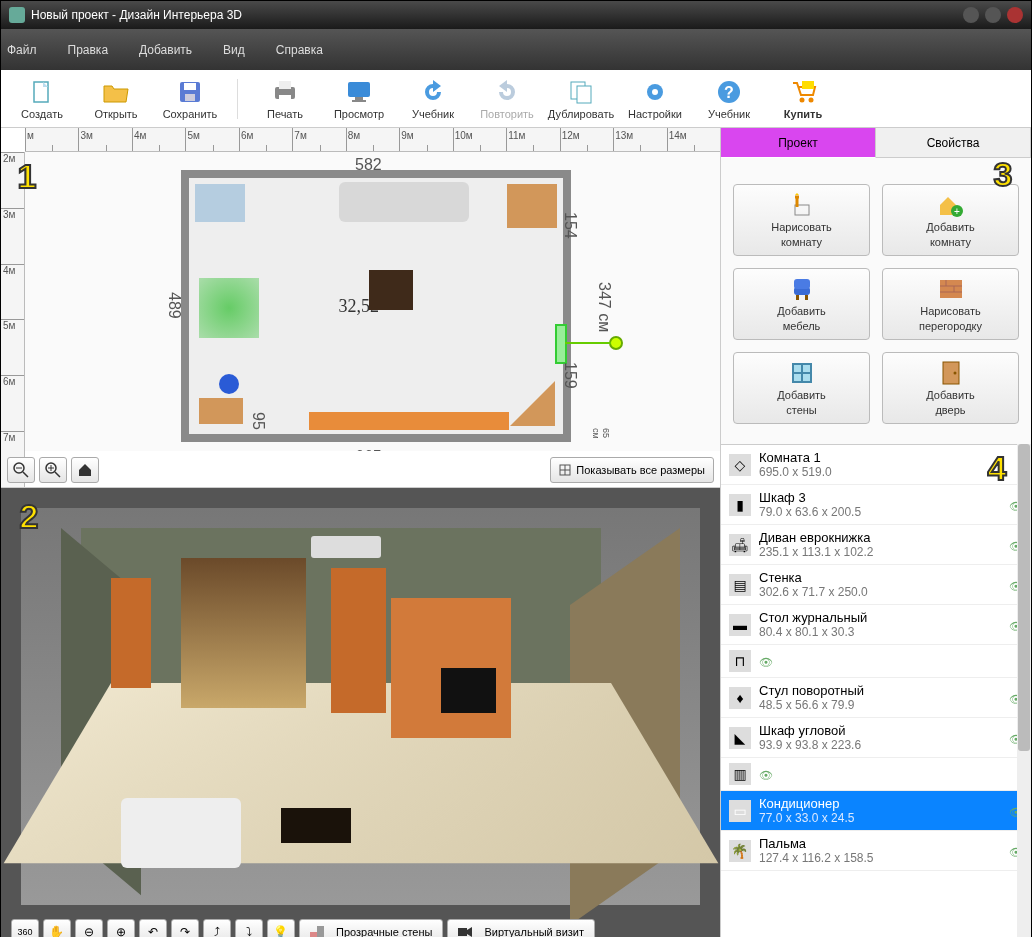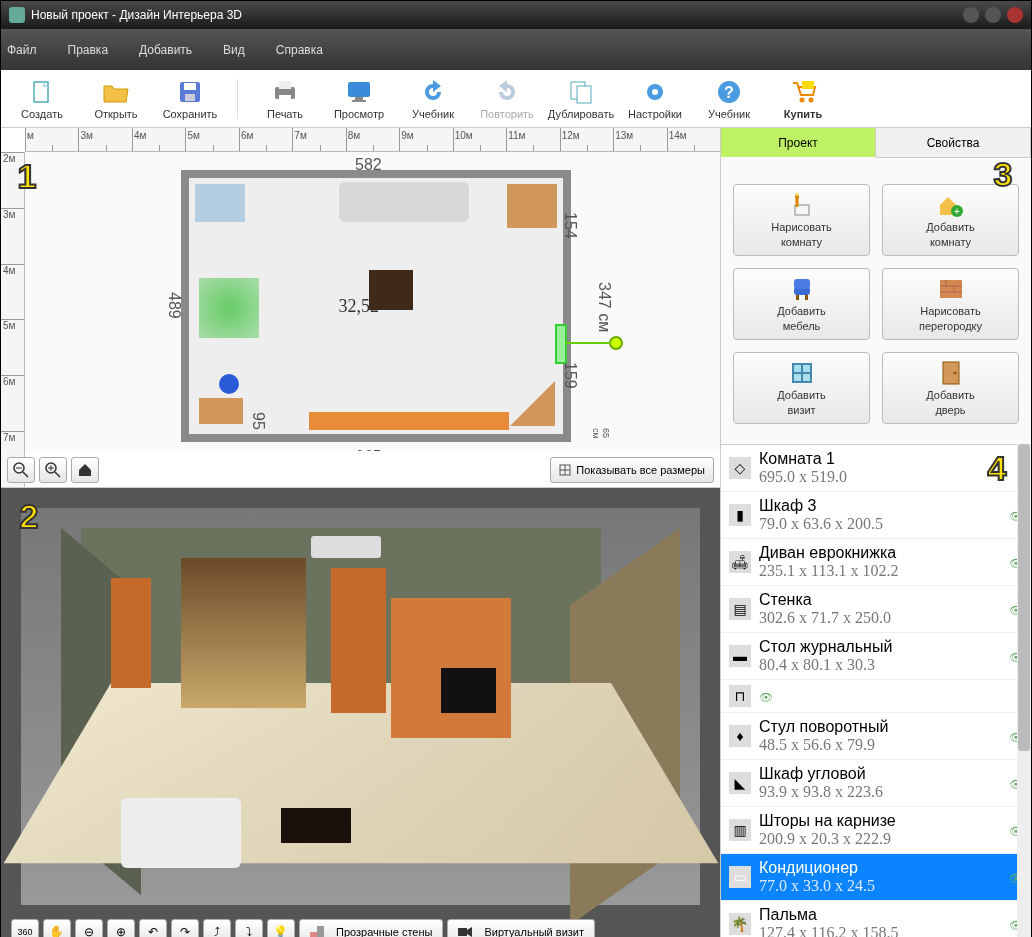--- a/index.html
+++ b/index.html
@@ -38,33 +38,33 @@
 .plan-right-ctrl { position:absolute; bottom:4px; right:6px; height:26px; border:1px solid #aaa; background:linear-gradient(#fff,#e5e5e5); border-radius:3px; display:flex; align-items:center; font-size:11px; padding:0 8px; gap:5px; }
 
 .view3d { flex:1; position:relative; background:#555; overflow:hidden; }
 .scene { position:absolute; inset:20px 20px 50px 20px; background:linear-gradient(#777,#999); }
 .ctrl3d { position:absolute; bottom:10px; left:10px; display:flex; gap:4px; align-items:center; }
 .ctrl3d .pbtn { width:28px; height:26px; border:1px solid #aaa; background:linear-gradient(#fff,#e5e5e5); border-radius:3px; display:flex; align-items:center; justify-content:center; font-size:12px; }
 .ctrl3d .lbtn { height:26px; border:1px solid #aaa; background:linear-gradient(#fff,#e5e5e5); border-radius:3px; display:flex; align-items:center; font-size:11px; padding:0 10px; gap:12px; }
 
 .tabs { display:flex; height:30px; border-bottom:1px solid #ccc; background:#f0f0f0; }
 .tab { flex:1; display:flex; align-items:center; justify-content:center; font-size:12px; border-right:1px solid #ccc; }
-.tab.active { background:#bef264; border-bottom:1px solid #fff; margin-bottom:-1px; }
+.tab.active { background:#d946ef; border-bottom:1px solid #fff; margin-bottom:-1px; }
 
 .actions { padding:20px 12px; display:grid; grid-template-columns:1fr 1fr; gap:12px; }
 .actbtn { height:72px; border:1px solid #bbb; background:linear-gradient(#fdfdfd,#e8e8e8); border-radius:4px; display:flex; flex-direction:column; align-items:center; justify-content:center; font-size:11px; color:#333; gap:3px; }
 .actbtn .aico { width:28px; height:26px; display:flex; align-items:center; justify-content:center; }
 
 .objlist { flex:1; overflow-y:auto; border-top:1px solid #ccc; background:#fff; font-size:11px; }
 .obj { display:flex; align-items:center; padding:5px 8px; border-bottom:1px solid #eee; gap:8px; position:relative; }
 .obj.selected { background:#0a84ff; color:#fff; }
 .obj .oico { width:22px; height:22px; background:#ddd; display:flex; align-items:center; justify-content:center; font-size:14px; }
 .obj .oinfo { flex:1; }
-.obj .oname { font-size:16px; }
-.obj .odim { font-size:16px; color:#777;font-family:Liberation Serif, serif; }
+.obj .oname { font-size:13px; }
+.obj .odim { font-size:12px; color:#777; }
 .obj.selected .odim { color:#dce9ff; }
 .obj .oeye { width:14px; height:10px; color:#6a6; }
 .scrollbar { position:absolute; right:0; top:0; bottom:0; width:14px; background:#eee; }
 .thumb { position:absolute; top:0; right:1px; width:12px; height:60%; background:#bbb; border-radius:3px; }
 
 .badge { position:absolute; width:40px; height:40px; display:flex; align-items:center; justify-content:center; font-size:34px; font-weight:bold; color:#ffe100; -webkit-text-stroke:2px #333; z-index:20; }
 
 
 svg { display:block; }
 </style>
@@ -384,21 +384,21 @@
           </div>
           <div class="actbtn">
             <div class="aico">
               <svg width="24" height="24">
                 <rect x="3" y="3" width="18" height="18" fill="#ade" stroke="#48a" stroke-width="2"></rect>
                 <line x1="12" y1="3" x2="12" y2="21" stroke="#48a" stroke-width="2"></line>
                 <line x1="3" y1="12" x2="21" y2="12" stroke="#48a" stroke-width="2"></line>
               </svg>
             </div>
             <div>Добавить</div>
-            <div>визит</div>
+            <div>стены</div>
           </div>
           <div class="actbtn">
             <div class="aico">
               <svg width="22" height="26">
                 <rect x="3" y="2" width="16" height="22" fill="#d2975a" stroke="#850"></rect>
                 <circle cx="15" cy="13" r="1.5" fill="#850"></circle>
               </svg>
             </div>
             <div>Добавить</div>
             <div>дверь</div>
@@ -460,24 +460,20 @@
             <div class="obj">
               <div class="oico">◣</div>
               <div class="oinfo">
                 <div class="oname">Шкаф угловой</div>
                 <div class="odim">93.9 x 93.8 x 223.6</div>
               </div>
               <div class="oeye">👁</div>
             </div>
             <div class="obj">
               <div class="oico">▥</div>
-              <div class="oinfo">
-                <div class="oname">Шторы на карнизе</div>
-                <div class="odim">200.9 x 20.3 x 222.9</div>
-              </div>
               <div class="oeye">👁</div>
             </div>
             <div class="obj selected">
               <div class="oico">▭</div>
               <div class="oinfo">
                 <div class="oname">Кондиционер</div>
                 <div class="odim">77.0 x 33.0 x 24.5</div>
               </div>
               <div class="oeye">👁</div>
             </div>

